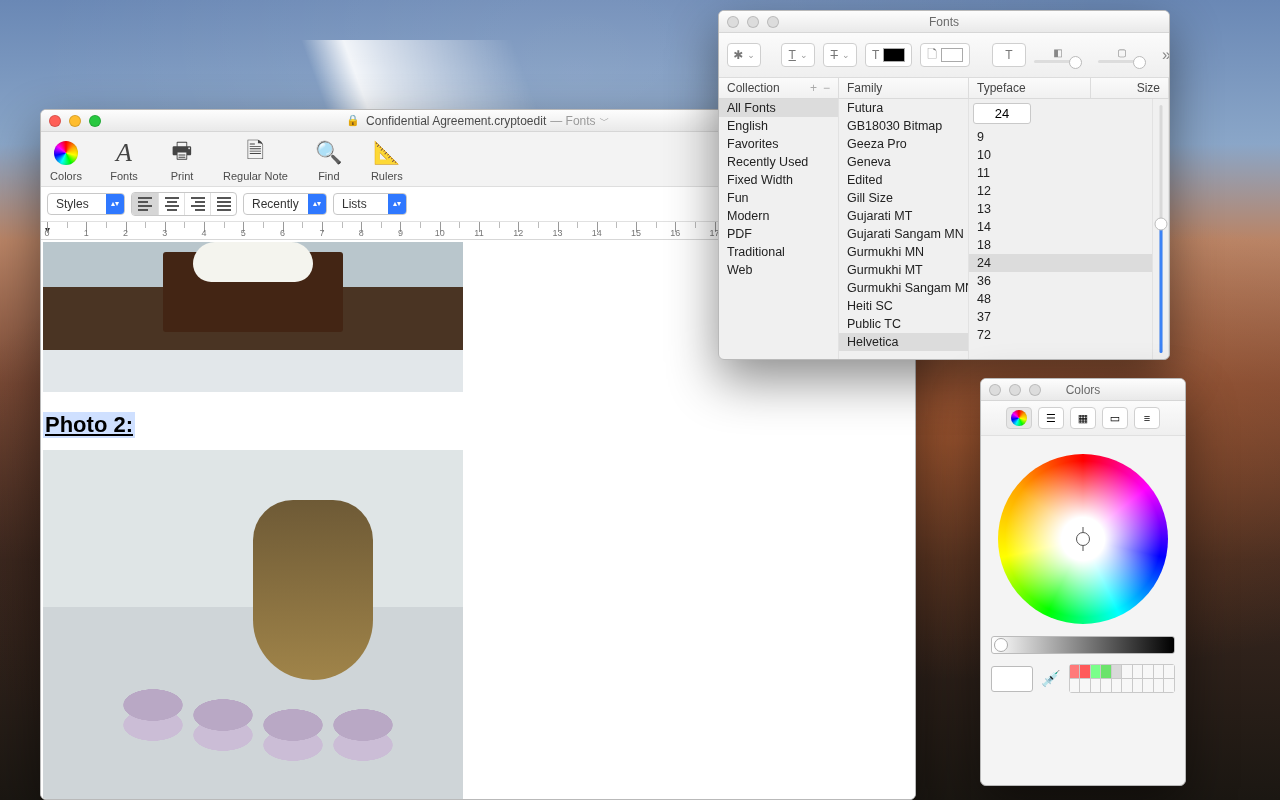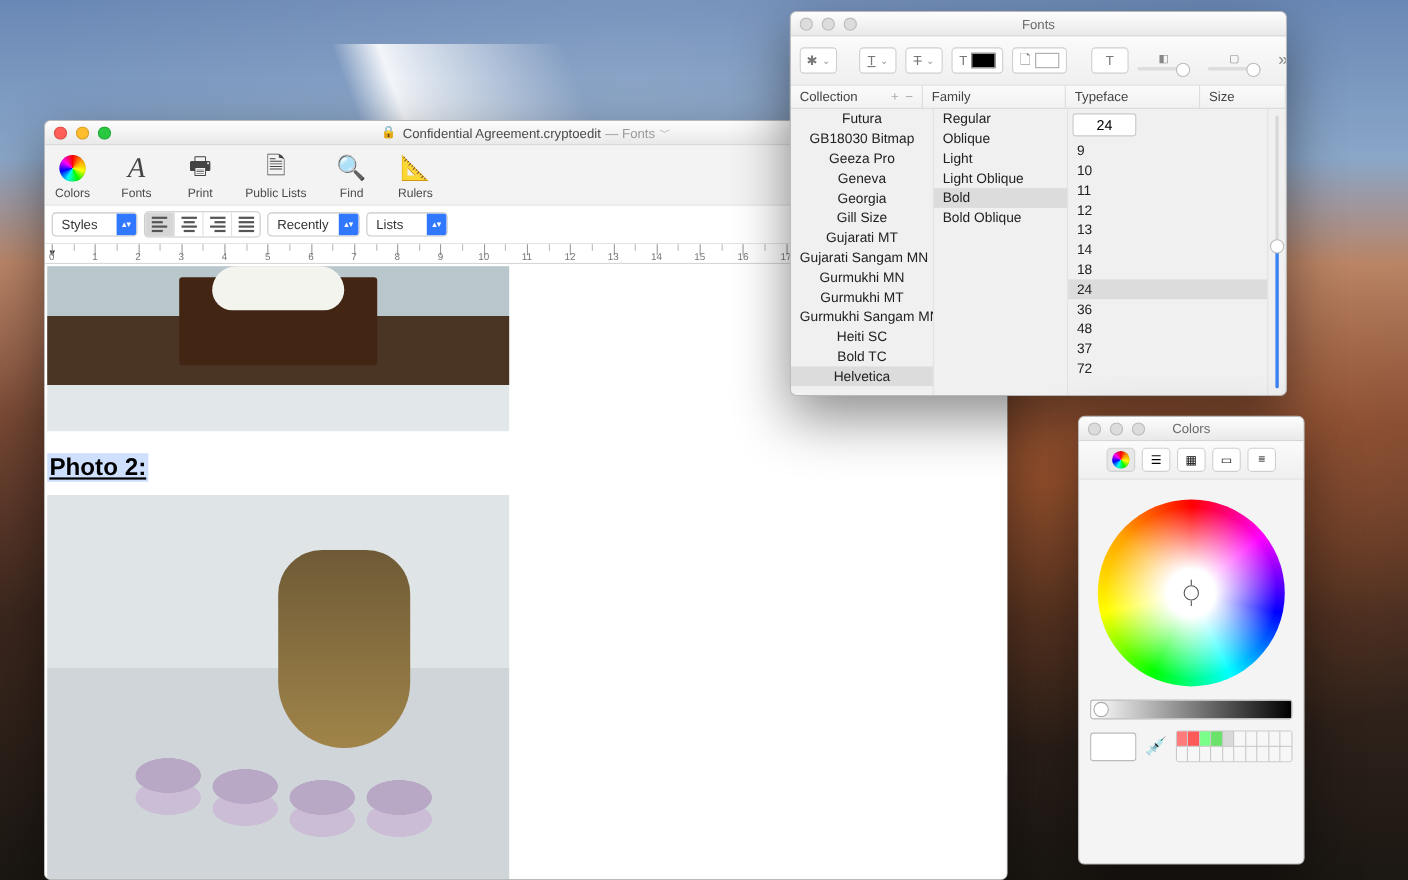--- a/index.html
+++ b/index.html
@@ -96,24 +96,24 @@
   .swatch.black { background:#000; } .swatch.white { background:#fff; }
   .preview { margin-left:auto; display:flex; align-items:flex-end; gap:16px; }
   .preview .slcol { display:flex; flex-direction:column; align-items:center; gap:2px; font-size:10px; color:#888; }
   .preview .track { width:48px; height:3px; background:#ddd; border-radius:2px; position:relative; }
   .preview .track::after { content:""; position:absolute; right:0; top:-4px; width:11px; height:11px; border-radius:50%; background:#fff; border:1px solid #bbb; }
   .more { font-size:16px; color:#888; margin-left:8px; }
   .colheads { display:flex; height:21px; background:linear-gradient(#fbfbfb,#f1f1f1); border-bottom:1px solid #dadada; font-size:12px; color:#444; }
   .colheads div { display:flex; align-items:center; padding:0 8px; border-right:1px solid #dcdcdc; }
   .col-coll { width:120px; justify-content:flex-start; gap:6px; }
   .col-coll .plusminus { margin-left:auto; color:#aaa; font-size:12px; display:flex; gap:6px; }
-  .col-fam { width:130px; } .col-tf { width:122px; } .col-sz { flex:1; border-right:none; }
+  .col-fam { width:130px; } .col-tf { width:122px; } .col-sz { flex:1; border-right:none;justify-content:flex-end; }
   .fontbody { display:flex; height:calc(100% - 22px - 45px - 21px); font-size:12.5px; color:#222; }
   .flist { overflow:auto; border-right:1px solid #e2e2e2; }
-  .flist.coll { width:120px; } .flist.fam { width:130px;text-align:center; } .flist.tf { width:122px; }
+  .flist.coll { width:120px; } .flist.fam { width:130px; } .flist.tf { width:122px; }
   .flist.sz { flex:1; display:flex; }
   .flist .item { padding:2px 8px; white-space:nowrap; cursor:default; }
   .flist .item.sel { background:#dcdcdc; }
   .size-input { width:58px; margin:4px; }
   .size-input input { width:100%; text-align:center; font-size:13px; border:1px solid #c9c9c9; border-radius:3px; padding:2px 0; }
   .size-list { flex:1; overflow:auto; }
   .size-slider { width:16px; border-left:1px solid #e2e2e2; position:relative; }
   .size-slider .rail { position:absolute; left:50%; top:6px; bottom:6px; width:3px; background:#d8d8d8; border-radius:2px; transform:translateX(-50%); }
   .size-slider .rail::before { content:""; position:absolute; left:0; right:0; bottom:0; height:52%; background:#3b82f6; border-radius:2px; }
   .size-slider .knob { position:absolute; left:50%; top:48%; width:13px; height:13px; background:#fff; border:1px solid #bcbcbc; border-radius:50%; transform:translate(-50%,-50%); }
@@ -174,21 +174,21 @@
           <span class="fa">A</span>
         </div>
       <div class="label">Fonts</div>
     </div>
     <div class="tb-item">
       <div class="icon printer">🖶</div>
       <div class="label">Print</div>
     </div>
     <div class="tb-item">
       <div class="icon note">🗎</div>
-      <div class="label">Public Lists</div>
+      <div class="label">Regular Note</div>
     </div>
     <div class="tb-item">
       <div class="icon find">🔍</div>
       <div class="label">Find</div>
     </div>
     <div class="tb-item">
       <div class="icon rulers">📐</div>
       <div class="label">Rulers</div>
     </div>
   </div>
@@ -387,43 +387,47 @@
         <span>Family</span>
       </div>
     <div class="col-tf">
         <span>Typeface</span>
       </div>
     <div class="col-sz">
         <span>Size</span>
       </div>
   </div>
   <div class="fontbody">
+    <div class="flist coll" id="list-collections">
+        <div class="item sel">All Fonts</div>
+        <div class="item">English</div>
+        <div class="item">Favorites</div>
+        <div class="item">Recently Used</div>
+        <div class="item">Fixed Width</div>
+        <div class="item">Fun</div>
+        <div class="item">Modern</div>
+        <div class="item">PDF</div>
+        <div class="item">Traditional</div>
+        <div class="item">Web</div>
+      </div>
     <div class="flist fam" id="list-families">
         <div class="item">Futura</div>
         <div class="item">GB18030 Bitmap</div>
         <div class="item">Geeza Pro</div>
         <div class="item">Geneva</div>
-        <div class="item">Georgia</div>
+        <div class="item">Edited</div>
         <div class="item">Gill Size</div>
         <div class="item">Gujarati MT</div>
         <div class="item">Gujarati Sangam MN</div>
         <div class="item">Gurmukhi MN</div>
         <div class="item">Gurmukhi MT</div>
         <div class="item">Gurmukhi Sangam MN</div>
         <div class="item">Heiti SC</div>
-        <div class="item">Bold TC</div>
+        <div class="item">Public TC</div>
         <div class="item sel">Helvetica</div>
-      </div>
-    <div class="flist tf" id="list-typefaces">
-        <div class="item">Regular</div>
-        <div class="item">Oblique</div>
-        <div class="item">Light</div>
-        <div class="item">Light Oblique</div>
-        <div class="item sel">Bold</div>
-        <div class="item">Bold Oblique</div>
       </div>
     <div class="flist sz">
       <div style="flex:1;display:flex;flex-direction:column;">
         <div class="size-input"><input value="24" style=""></div>
         <div class="size-list" id="list-sizes">
             <div class="item">9</div>
             <div class="item">10</div>
             <div class="item">11</div>
             <div class="item">12</div>
             <div class="item">13</div>

